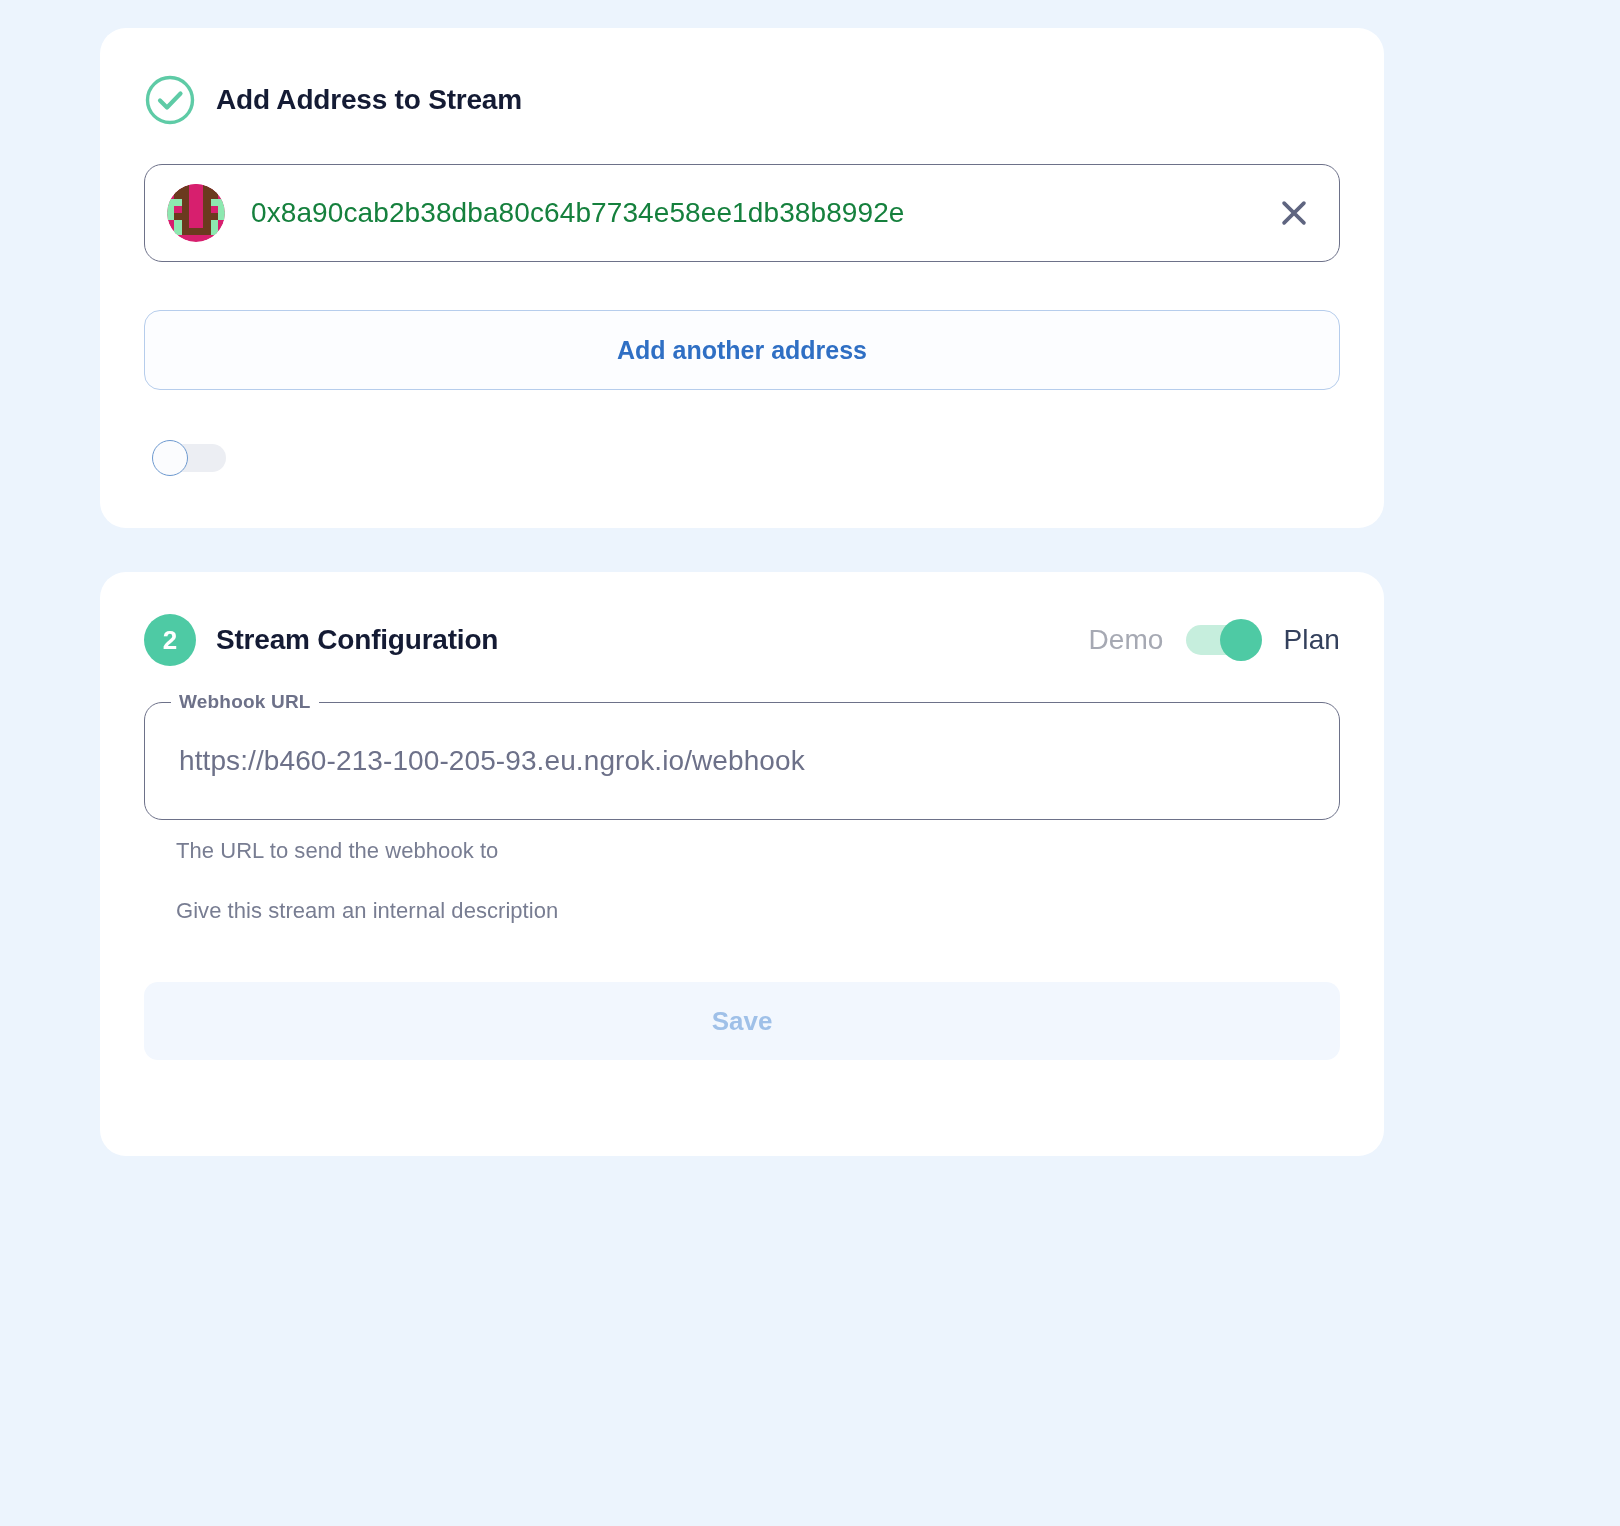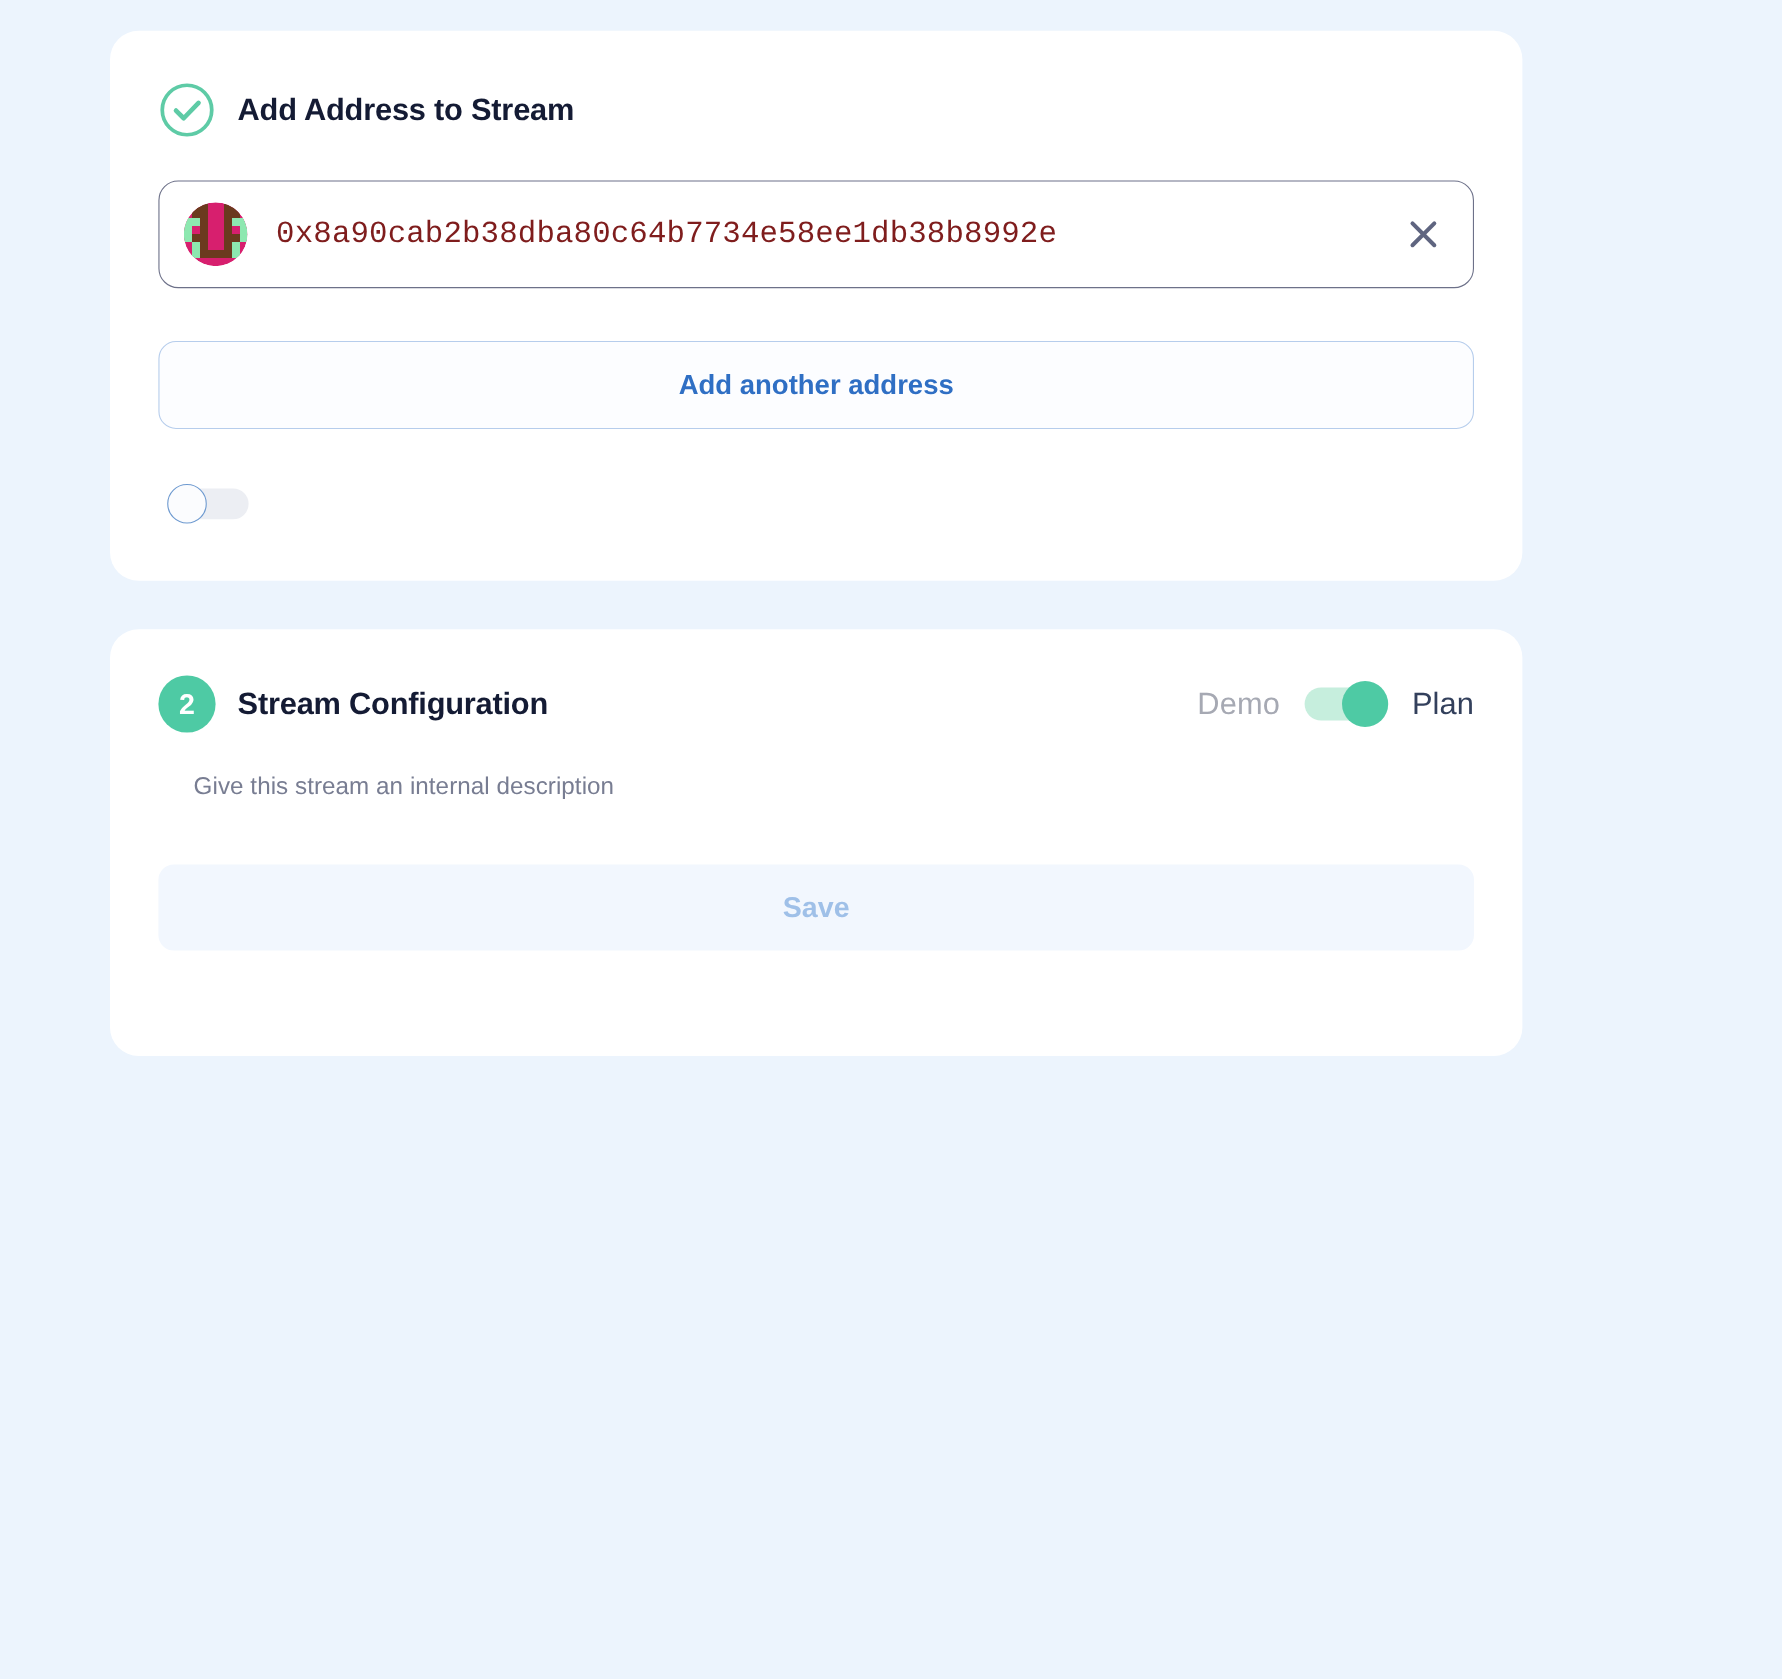--- a/index.html
+++ b/index.html
@@ -100,25 +100,24 @@
     height: 58px;
     flex: 0 0 58px;
     border-radius: 50%;
     overflow: hidden;
     display: block;
   }
 
   .address-value {
     flex: 1 1 auto;
     font-size: 28px;
-    color: #7f1d1d;
+    color: #15803d;
     letter-spacing: 0.1px;
     white-space: nowrap;
     overflow: hidden;
-    font-family: Liberation Mono, monospace;
   }
 
   .clear-icon {
     width: 34px;
     height: 34px;
     flex: 0 0 34px;
     cursor: pointer;
   }
 
   
@@ -379,20 +378,27 @@
       <div class="env-toggle">
         <span class="env-label env-demo">Demo</span>
         <div class="switch-on">
           <div class="track"></div>
           <div class="knob"></div>
         </div>
         <span class="env-label env-prod">Plan</span>
       </div>
     </div>
 
+    <div class="field">
+      <fieldset class="fieldset">
+        <legend>Webhook URL</legend>
+        <div class="field-value">https://b460-213-100-205-93.eu.ngrok.io/webhook</div>
+      </fieldset>
+      <div class="helper">The URL to send the webhook to</div>
+    </div>
 
     <div class="field">
       <div class="helper">Give this stream an internal description</div>
     </div>
 
 
     <button class="save-button">Save</button>
 
   </div>
 

